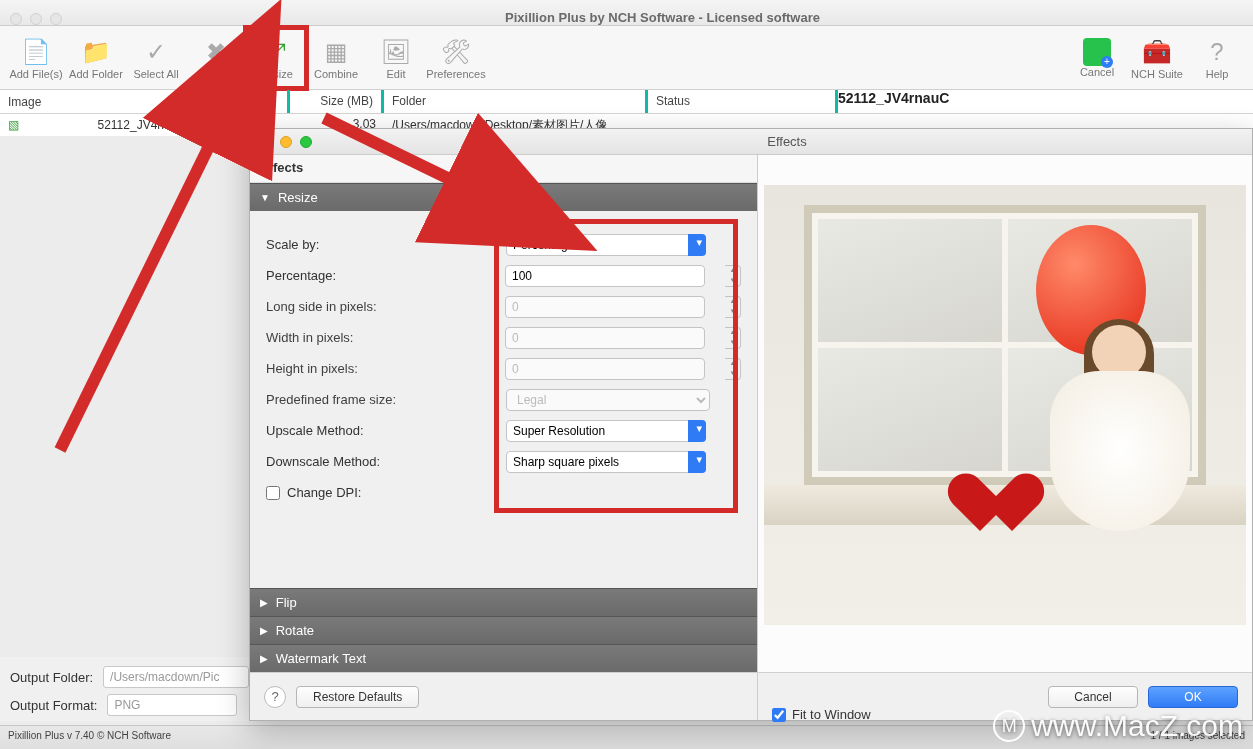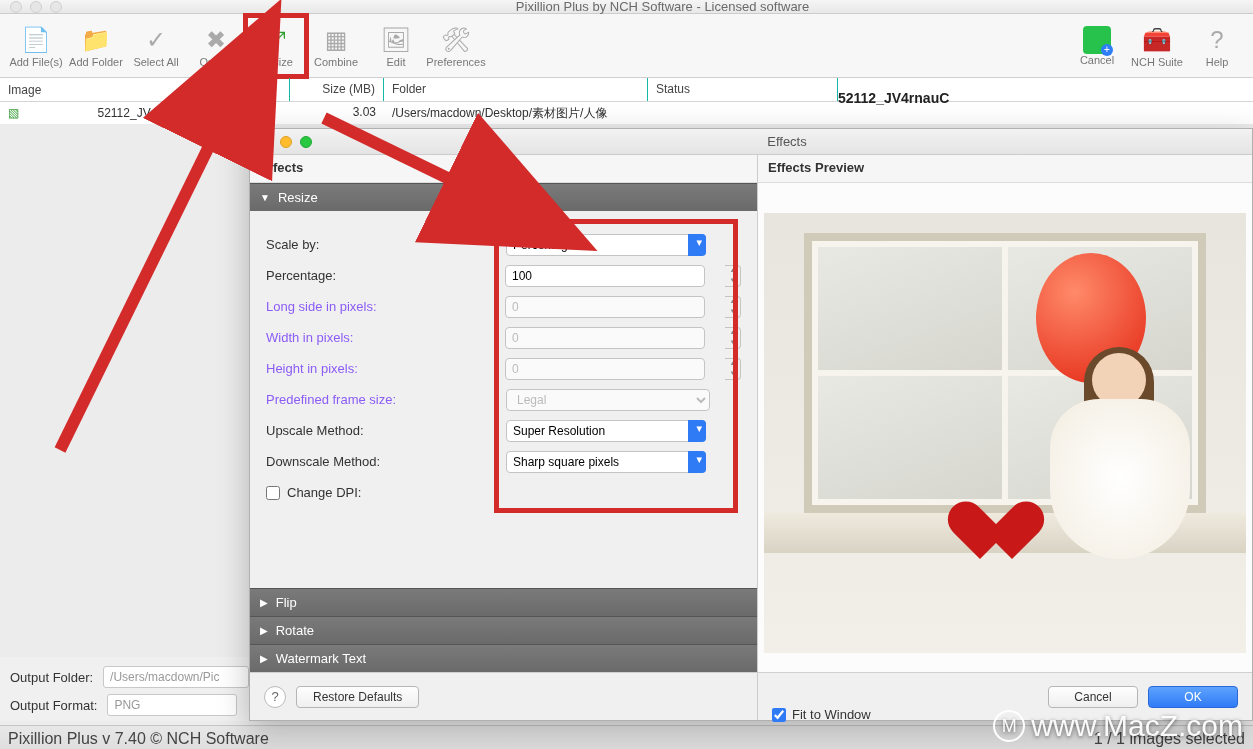--- a/index.html
+++ b/index.html
@@ -1,72 +1,72 @@
 <!DOCTYPE html>
 <html><head>
 <meta charset="utf-8">
 <style>
 * { margin:0; padding:0; box-sizing:border-box; font-family:-apple-system,Helvetica,Arial,sans-serif; }
 body { width:1253px; height:749px; background:#f0f0f0; position:relative; overflow:hidden; }
 
 
 .main-window { position:absolute; inset:0; background:#ececec; }
-.titlebar { height:14px; background:linear-gradient(#f5f5f5,#e8e8e8); border-bottom:1px solid #ccc; display:flex; align-items:center; }
+.titlebar { height:26px; background:linear-gradient(#f5f5f5,#e8e8e8); border-bottom:1px solid #ccc; display:flex; align-items:flex-end;font-weight:bold; }
 .traffic { display:flex; gap:8px; padding:0 10px; }
 .traffic span { width:12px; height:12px; border-radius:50%; background:#e6e6e6; border:1px solid #d0d0d0; }
 .title-text { flex:1; text-align:center; color:#6a6a6a; font-size:13px; }
 
 .toolbar { height:64px; background:#f7f7f7; border-bottom:1px solid #d0d0d0; display:flex; align-items:center; padding:0 6px; }
 .tb-btn { width:60px; height:60px; display:flex; flex-direction:column; align-items:center; justify-content:center; font-size:11px; color:#777; }
 .tb-btn .ico { width:32px; height:32px; display:flex; align-items:center; justify-content:center; font-size:24px; color:#aaa; }
 .tb-btn.green .ico { color:#2e9e2e; }
 .tb-spacer { flex:1; }
 .hl-resize { outline:5px solid #d32a2a; outline-offset:-2px; }
 
 
 .share-ico { width:28px; height:28px; background:#27c24c; border-radius:4px; position:relative; }
 .share-ico:after { content:"+"; position:absolute; right:-2px; bottom:-2px; width:12px; height:12px; background:#2d7ef7; color:#fff; border-radius:50%; font-size:10px; line-height:12px; text-align:center; }
 
 .list-header { height:24px; display:flex; background:#fff; border-bottom:1px solid #d5d5d5; font-size:12px; color:#444; }
-.list-header div { padding:4px 8px; border-right:1px solid #14b8a6; }
+.list-header div { padding:4px 8px; border-right:3px solid #14b8a6; }
 .col-image { width:198px; display:flex; justify-content:space-between; align-items:center; }
 .col-format { width:92px; }
 .col-size { width:94px; text-align:right; }
 .col-folder { width:264px; }
 .col-status { width:190px; }
 
 .file-row { height:22px; display:flex; font-size:12px; color:#333; background:#fff; }
 .file-row div { padding:3px 8px; }
 .file-row .col-image { display:flex; gap:4px; }
 
 .preview-title { position:absolute; top:90px; left:838px; font-weight:600; font-size:14px; color:#222; }
 
 .bottom-bar { position:absolute; bottom:28px; left:0; right:0; height:64px; background:#f0f0f0; padding:6px 10px; font-size:13px; color:#333; }
 .bottom-bar .row { display:flex; align-items:center; gap:10px; height:28px; }
 .bottom-bar input,.bottom-bar select { height:22px; border:1px solid #c8c8c8; border-radius:3px; padding:0 6px; font-size:12px; background:#fff; color:#999; }
-.status-bar { position:absolute; bottom:0; left:0; right:0; height:24px; background:linear-gradient(#e8e8e8,#dedede); border-top:1px solid #c6c6c6; font-size:16px; color:#444; padding:4px 8px; display:flex; justify-content:space-between; }
+.status-bar { position:absolute; bottom:0; left:0; right:0; height:24px; background:linear-gradient(#e8e8e8,#dedede); border-top:1px solid #c6c6c6; font-size:10px; color:#444; padding:4px 8px; display:flex; justify-content:space-between; }
 
 
 .effects-window { position:absolute; top:128px; left:249px; width:1004px; height:593px; background:#f0f0f0; border:1px solid #b0b0b0; box-shadow:0 10px 30px rgba(0,0,0,.25); display:flex; flex-direction:column; }
 .ew-title { height:26px; background:linear-gradient(#f2f2f2,#e4e4e4); border-bottom:1px solid #ccc; display:flex; align-items:center; }
 .ew-title .traffic span:nth-child(1){background:#ff5f57;border-color:#e0443e;}
 .ew-title .traffic span:nth-child(2){background:#febc2e;border-color:#dfa023;}
 .ew-title .traffic span:nth-child(3){background:#28c840;border-color:#1faa33;}
 .ew-title-text { flex:1; text-align:center; color:#555; font-size:13px; }
 
 .ew-body { flex:1; display:flex; }
 .ew-left { width:508px; border-right:1px solid #ccc; display:flex; flex-direction:column; }
 .panel-header { height:28px; background:#f6f6f6; border-bottom:1px solid #ddd; padding:5px 10px; font-weight:600; font-size:13px; color:#333; }
 .section { background:linear-gradient(#7a7a7a,#6a6a6a); color:#fff; height:28px; display:flex; align-items:center; padding:0 10px; font-size:13px; border-top:1px solid #555; }
 .section .tri { margin-right:8px; font-size:10px; }
 
 .form-area { flex:1; padding:18px 16px; background:#f0f0f0; position:relative; overflow:auto; }
 .form-row { display:flex; align-items:center; height:31px; }
 .form-row label { width:240px; font-size:13px; color:#333; }
-.form-row.disabled label { color:#8b5cf6; }
+.form-row.disabled label { color:#404040; }
 .form-row .ctrl { flex:1; }
 .form-row select,.form-row input[type=text] { width:200px; height:22px; border:1px solid #c4c4c4; border-radius:4px; padding:0 6px; font-size:12px; background:#fff; }
 .form-row.disabled select,.form-row.disabled input { color:#bbb; background:#fafafa; }
 .sel-blue { appearance:none; -webkit-appearance:none; padding-right:22px; background:#fff; }
 .sel-wrap { position:relative; display:inline-block; }
 .sel-wrap:after { content:""; position:absolute; right:0; top:0; width:18px; height:22px; background:#2f7bf5; border-radius:0 4px 4px 0; }
 .sel-wrap:before { content:"▾"; position:absolute; right:4px; top:2px; color:#fff; font-size:11px; z-index:2; }
 .stepper { display:inline-flex;gap:20px; }
 .stepper input { width:188px; border-radius:4px 0 0 4px; }
 .step-btns { width:16px; height:22px; border:1px solid #c4c4c4; border-left:none; border-radius:0 4px 4px 0; display:flex; flex-direction:column; }
@@ -324,21 +324,20 @@
           </div>
       </div>
 
       <div class="ew-footer" style="border-top:1px solid #d0d0d0">
         <button class="help-round">?</button>
         <button class="btn">Restore Defaults</button>
       </div>
     </div>
 
     <div class="ew-right">
-      <div class="panel-header">Effects Preview</div>
       <div class="preview-pane">
         <div class="preview-img">
           <div class="scene">
             <div class="window-frame">
                 <div class="pane"></div>
                 <div class="pane"></div>
                 <div class="pane"></div>
                 <div class="pane"></div>
               </div>
             <div class="sill"></div>

